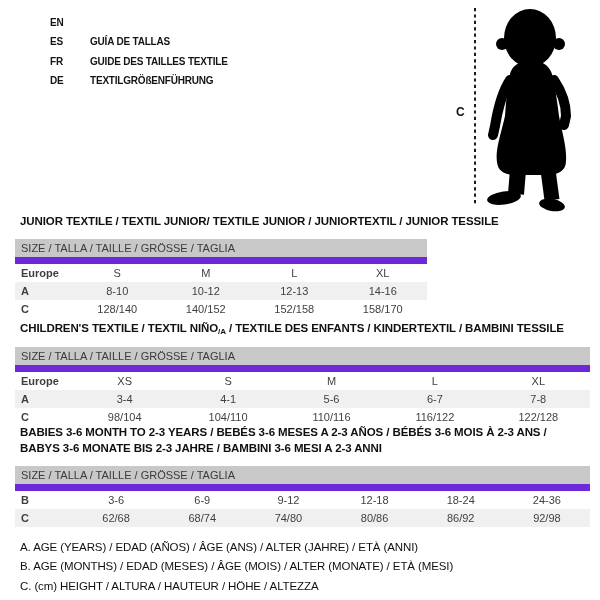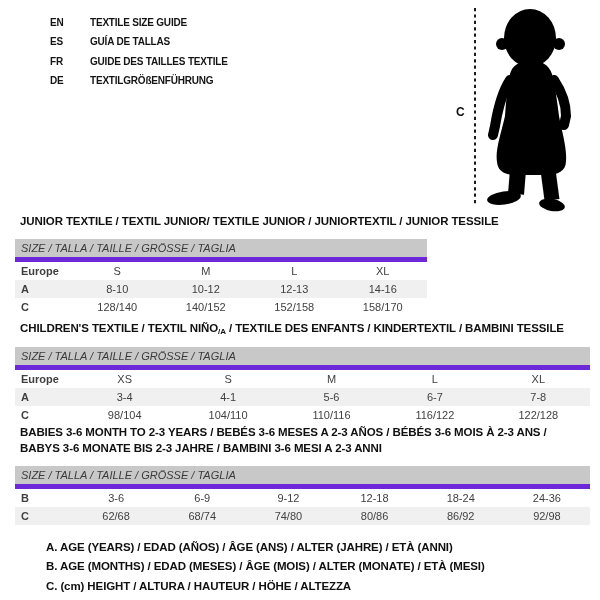--- a/index.html
+++ b/index.html
@@ -16,38 +16,37 @@
   .figure-svg{position:absolute;left:450px;top:0;width:150px;height:215px;}
   .measure-label{position:absolute;left:456px;top:105px;font-size:12px;font-weight:600;color:#111;}
   
   .tbl-title{position:absolute;left:20px;font-size:11.5px;font-weight:bold;color:#101010;letter-spacing:-0.1px;white-space:nowrap;}
   .tbl-title .subsc{font-size:8px;vertical-align:-2px;}
   .tbl-title.two-line{line-height:15.5px;}
   table.size-table{position:absolute;left:15px;border-collapse:collapse;table-layout:fixed;}
   table.size-table td{height:18px;font-size:11px;color:#3f3f3f;text-align:center;vertical-align:middle;padding:0;line-height:18px;}
   table.size-table td.lbl{text-align:left;padding-left:6px;font-weight:bold;}
   table.size-table td.bar{
-    background:#c8c8c8;border-bottom:5px solid #6d28d9;text-align:left;padding-left:6px;
-    height:17px;color:#3a3a3a;font-size:11px;font-style:italic;
+    background:#c8c8c8;border-bottom:7px solid #6d28d9;text-align:left;padding-left:6px;
+    height:17px;color:#3a3a3a;font-size:11px;
   }
   table.size-table tr.stripe td{background:#f0f0f0;}
   .w412{width:412px;}
   .w575{width:575px;}
   col.labelcol{width:58px;}
   
   .legend{position:absolute;left:20px;top:538px;}
-  .legend-row{font-size:11.5px;font-weight:bold;line-height:19.3px;color:#101010;letter-spacing:-0.1px;white-space:nowrap;margin-left:26px;}
+  .legend-row{font-size:11.5px;font-weight:normal;line-height:19.3px;color:#101010;letter-spacing:-0.1px;white-space:nowrap;}
 </style>
 </head>
 <body>
 
 <div class="lang-block">
   <div class="lang-row">
     <span class="lang-code">EN</span>
-    <span>TEXTILE SIZE GUIDE</span>
   </div>
   <div class="lang-row">
     <span class="lang-code">ES</span>
     <span>GUÍA DE TALLAS</span>
   </div>
   <div class="lang-row">
     <span class="lang-code">FR</span>
     <span>GUIDE DES TAILLES TEXTILE</span>
   </div>
   <div class="lang-row">

